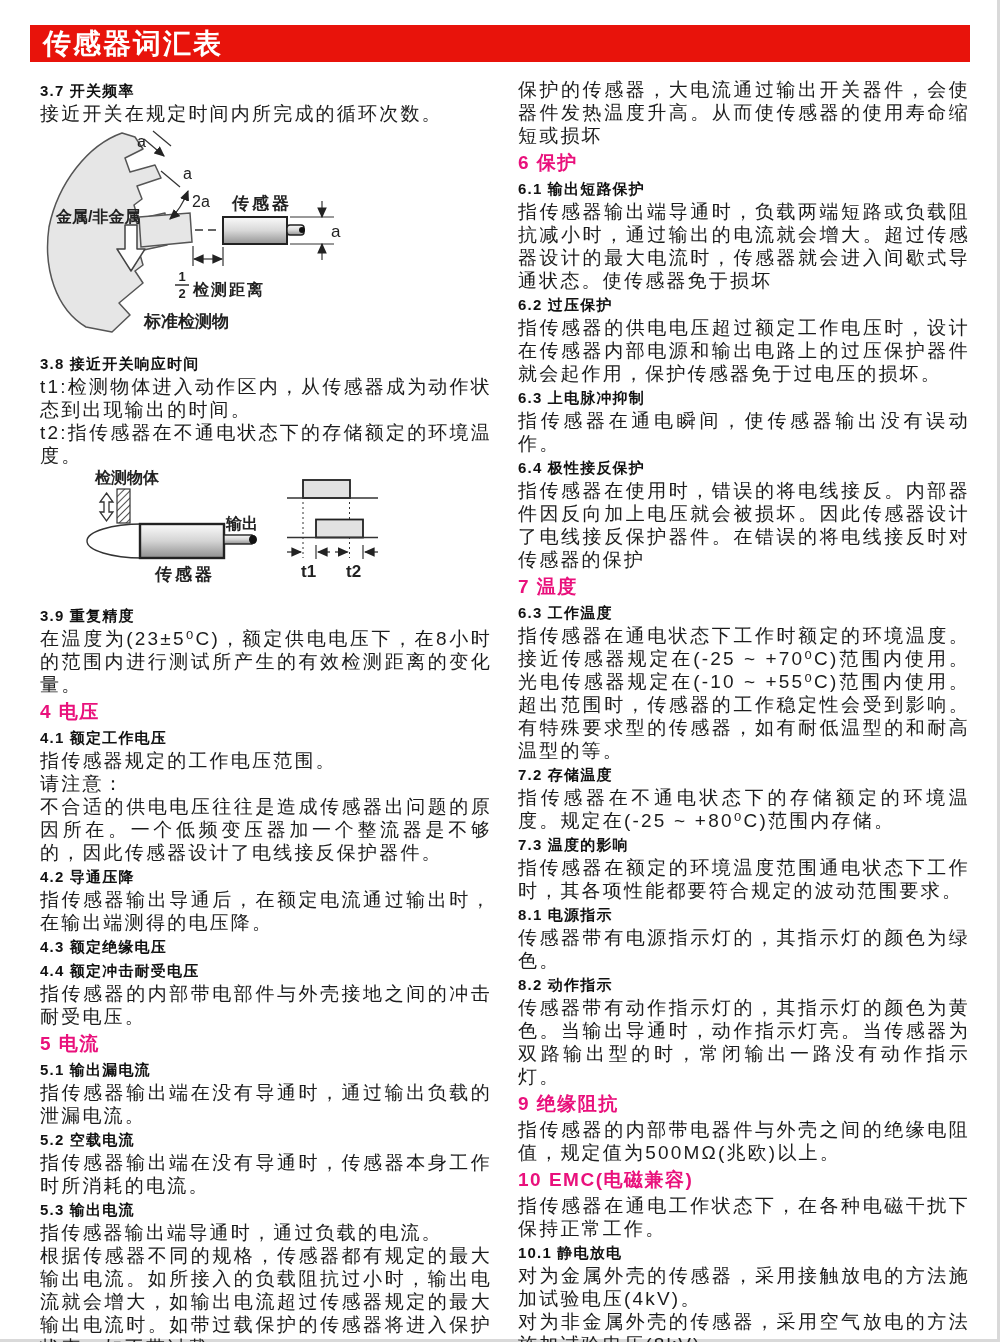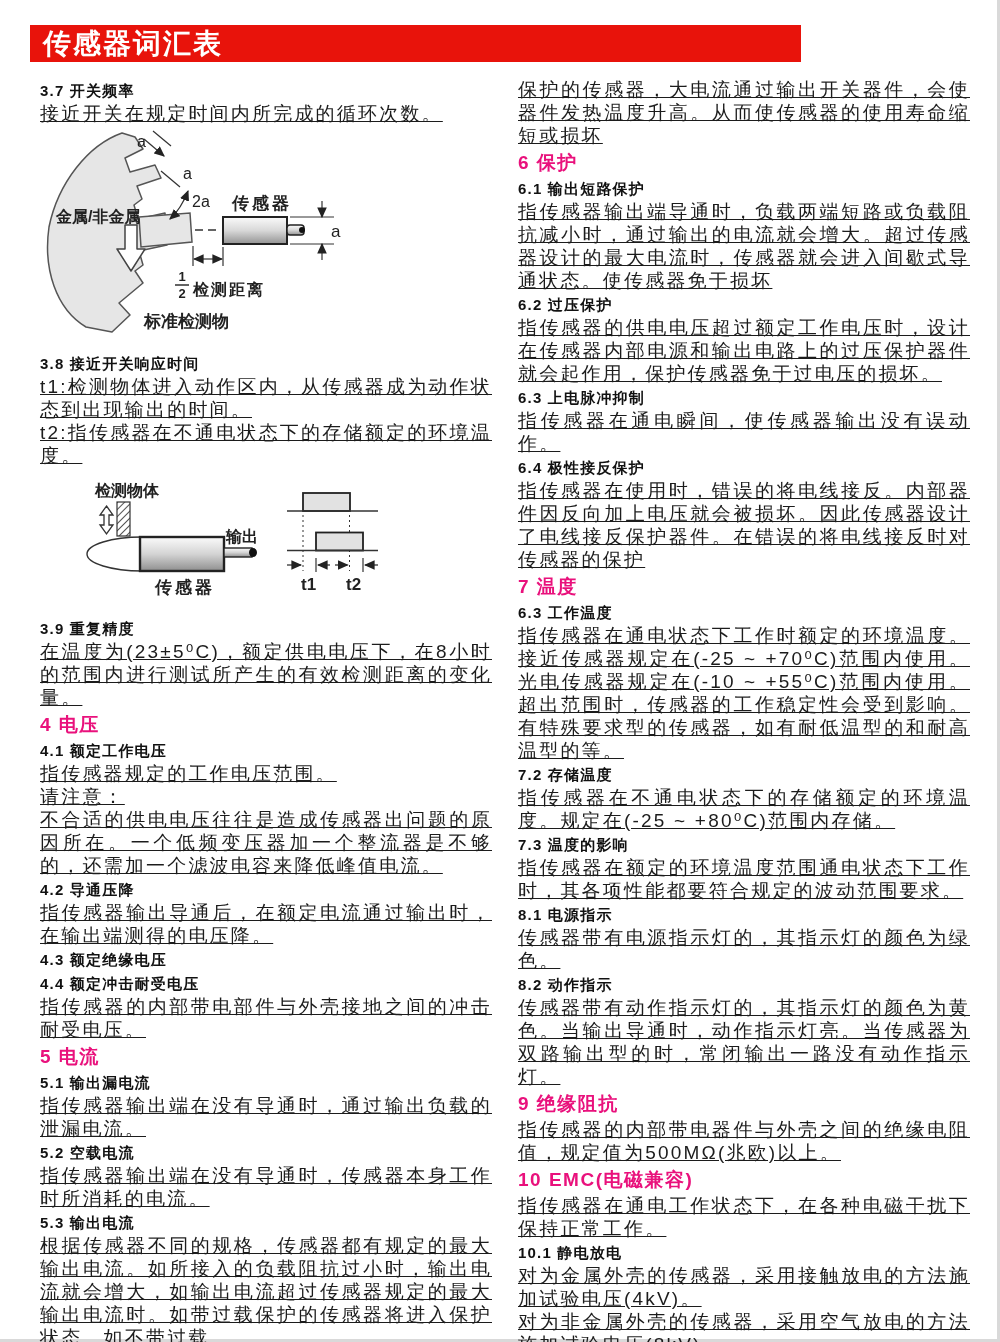--- a/index.html
+++ b/index.html
@@ -12,45 +12,45 @@
     width:1000px;height:1342px;
     font-family:"Liberation Sans","DejaVu Sans",sans-serif;
     color:var(--ink);
   }
   .page{
     position:relative;width:1000px;height:1342px;background:#fff;
     box-sizing:border-box;overflow:hidden;
     box-shadow:inset -3px -3px 0 #d9d9d9;
   }
   .header-bar{
-    position:absolute;left:30px;top:25px;width:771px;height:37px;
+    position:absolute;left:30px;top:25px;width:940px;height:37px;
     background:var(--red);color:#ffffff;
     font-size:28px;font-weight:bold;line-height:37px;
     padding-left:13px;letter-spacing:2px;box-sizing:border-box;
   }
   .content{
     position:absolute;top:78px;left:40px;width:930px;
     display:flex;gap:26px;
   }
   .col{width:452px;}
   .blk-p{
     font-size:19px;line-height:23px;margin:0;
     text-align:justify;text-justify:inter-character;
-    letter-spacing:2.2px;color:var(--ink);text-decoration:underline;
+    letter-spacing:2.2px;color:var(--ink);
   }
   .blk-term{
     font-size:15px;line-height:23px;font-weight:bold;color:#111;
     letter-spacing:1.2px;margin:1px 0 0 0;
   }
   .blk-section{
     font-size:19px;line-height:24px;font-weight:bold;color:var(--pink);
     letter-spacing:1.5px;margin:4px 0 2px 0;
   }
   .diagram1-wrap{margin:4px 0 4px 0;}
-  .diagram2-wrap{margin:13px 0 5px 0;}
+  .diagram2-wrap{margin:0 0 5px 0;}
   svg text{fill:#222;font-family:"Liberation Sans","DejaVu Sans",sans-serif;}
 </style>
 </head>
 <body>
 
 <div class="page">
   <div class="header-bar">
     <span>传感器词汇表</span>
   </div>
   <div class="content">
@@ -156,32 +156,33 @@
       <text x="261" y="110" font-size="17" font-weight="bold">t1</text>
       <text x="306" y="110" font-size="17" font-weight="bold">t2</text>
     </svg>
   </div>
         <div class="blk-term">3.9 重复精度</div>
         <div class="blk-p">在温度为(23±5⁰C)，额定供电电压下，在8小时的范围内进行测试所产生的有效检测距离的变化量。</div>
         <div class="blk-section">4 电压</div>
         <div class="blk-term">4.1 额定工作电压</div>
         <div class="blk-p">指传感器规定的工作电压范围。</div>
         <div class="blk-p">请注意：</div>
-        <div class="blk-p">不合适的供电电压往往是造成传感器出问题的原因所在。一个低频变压器加一个整流器是不够的，还需加一个滤波电容来降低峰值电流。</div>
+        <div class="blk-p">不合适的供电电压往往是造成传感器出问题的原因所在。一个低频变压器加一个整流器是不够的，因此传感器设计了电线接反保护器件。</div>
         <div class="blk-term">4.2 导通压降</div>
         <div class="blk-p">指传感器输出导通后，在额定电流通过输出时，在输出端测得的电压降。</div>
         <div class="blk-term">4.3 额定绝缘电压</div>
         <div class="blk-term">4.4 额定冲击耐受电压</div>
         <div class="blk-p">指传感器的内部带电部件与外壳接地之间的冲击耐受电压。</div>
         <div class="blk-section">5 电流</div>
         <div class="blk-term">5.1 输出漏电流</div>
         <div class="blk-p">指传感器输出端在没有导通时，通过输出负载的泄漏电流。</div>
         <div class="blk-term">5.2 空载电流</div>
         <div class="blk-p">指传感器输出端在没有导通时，传感器本身工作时所消耗的电流。</div>
         <div class="blk-term">5.3 输出电流</div>
+        <div class="blk-p">指传感器输出端导通时，通过负载的电流。</div>
         <div class="blk-p">根据传感器不同的规格，传感器都有规定的最大输出电流。如所接入的负载阻抗过小时，输出电流就会增大，如输出电流超过传感器规定的最大输出电流时。如带过载保护的传感器将进入保护状态。如不带过载</div>
       </div>
     <div class="col">
         <div class="blk-p">保护的传感器，大电流通过输出开关器件，会使器件发热温度升高。从而使传感器的使用寿命缩短或损坏</div>
         <div class="blk-section">6 保护</div>
         <div class="blk-term">6.1 输出短路保护</div>
         <div class="blk-p">指传感器输出端导通时，负载两端短路或负载阻抗减小时，通过输出的电流就会增大。超过传感器设计的最大电流时，传感器就会进入间歇式导通状态。使传感器免于损坏</div>
         <div class="blk-term">6.2 过压保护</div>
         <div class="blk-p">指传感器的供电电压超过额定工作电压时，设计在传感器内部电源和输出电路上的过压保护器件就会起作用，保护传感器免于过电压的损坏。</div>
         <div class="blk-term">6.3 上电脉冲抑制</div>

